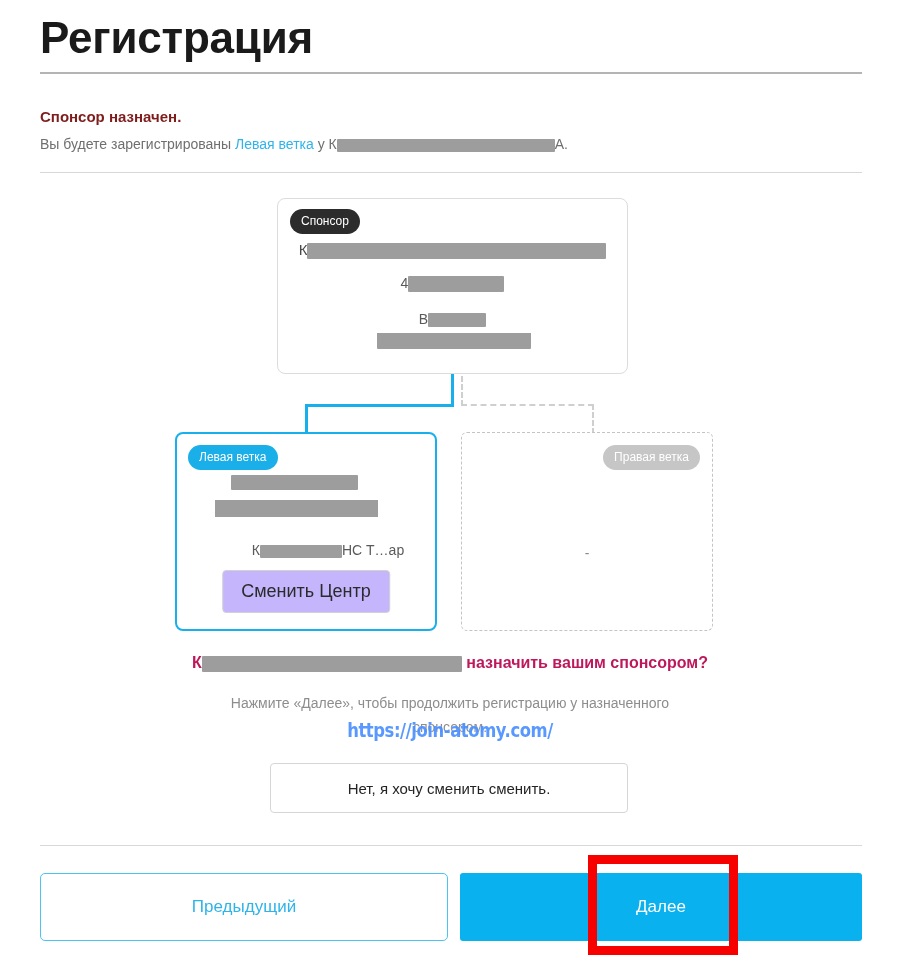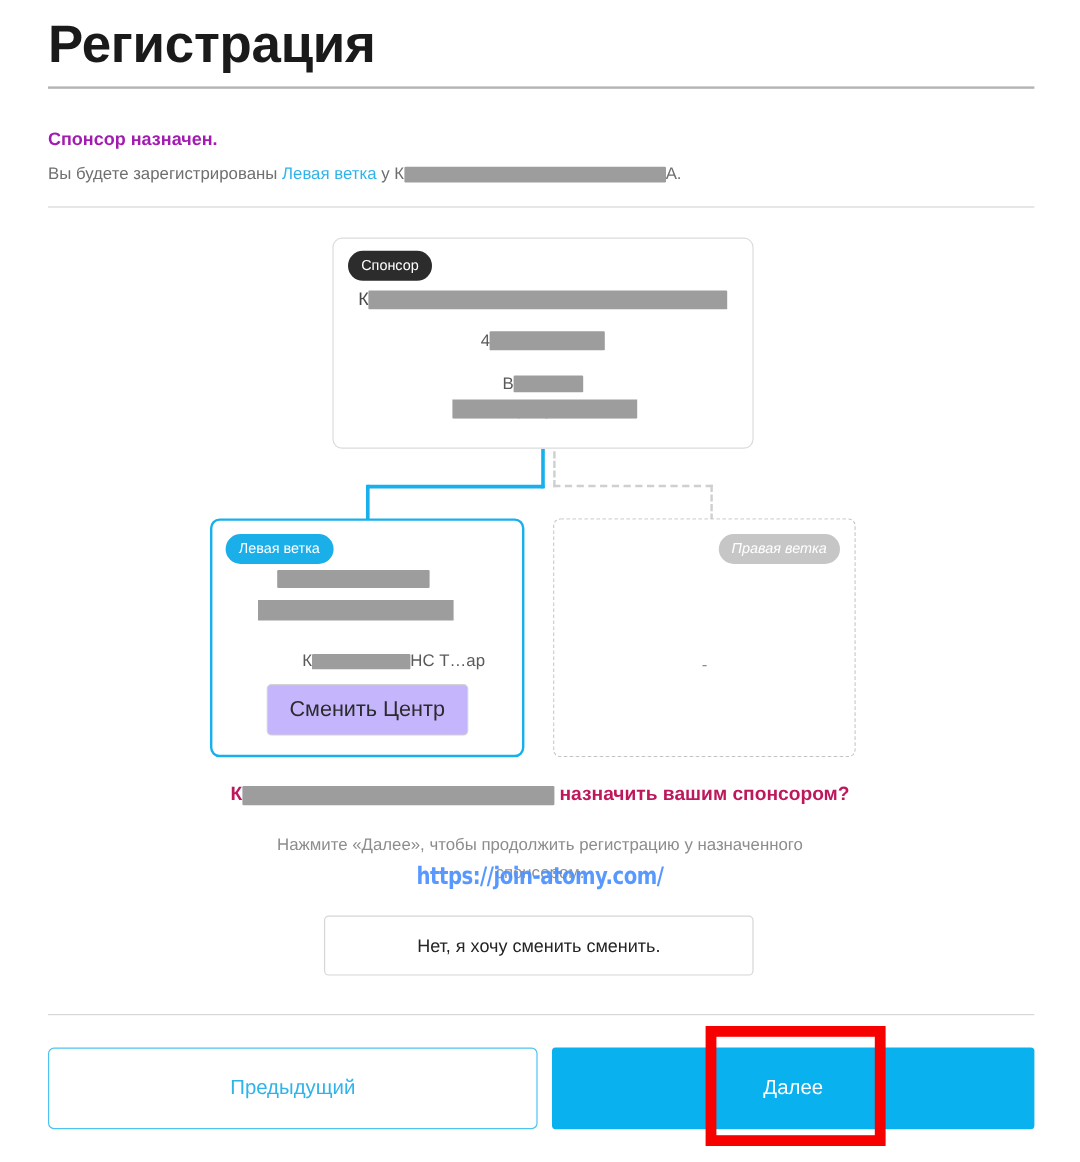--- a/index.html
+++ b/index.html
@@ -45,21 +45,21 @@
   .rule-mid { top: 172px; background: #d8d8d8; }
   .rule-bottom { top: 845px; background: #d8d8d8; }
 
   
   .notice-title {
     position: absolute;
     left: 40px;
     top: 108px;
     font-size: 15px;
     font-weight: 700;
-    color: #a21caf;
+    color: #7f1d1d;
   }
   .notice-sub {
     position: absolute;
     left: 40px;
     top: 136px;
     font-size: 14px;
     color: #6f6f6f;
     white-space: nowrap;
   }
   .notice-sub .link {
@@ -98,21 +98,20 @@
     border-radius: 8px;
   }
   .card-right {
     left: 461px;
     top: 432px;
     width: 252px;
     height: 199px;
     border: 1px dashed #c4c4c4;
     border-radius: 6px;
     background: #fff;
-    font-style: italic;
   }
 
   .badge {
     position: absolute;
     display: inline-block;
     border-radius: 999px;
     font-size: 12px;
     line-height: 1;
     padding: 6px 11px 7px;
     color: #ffffff;

